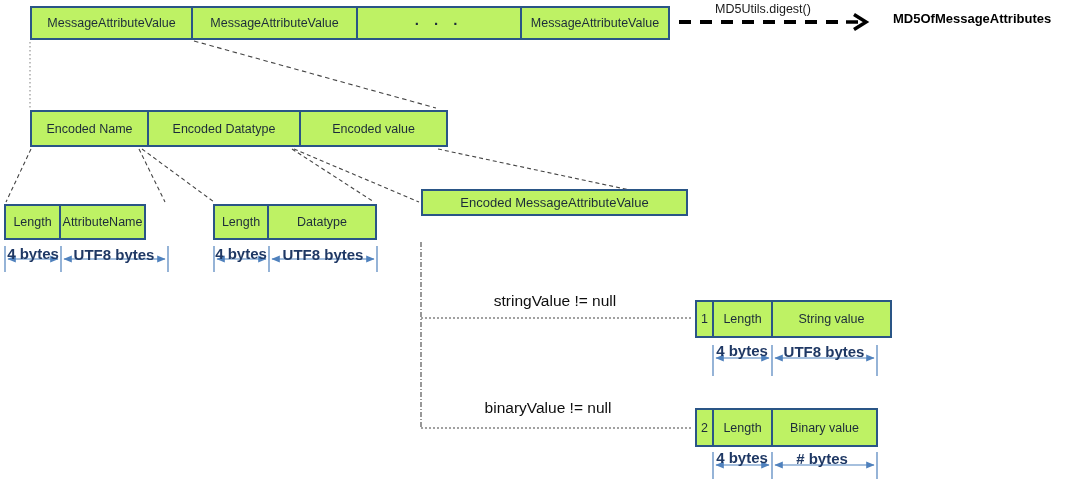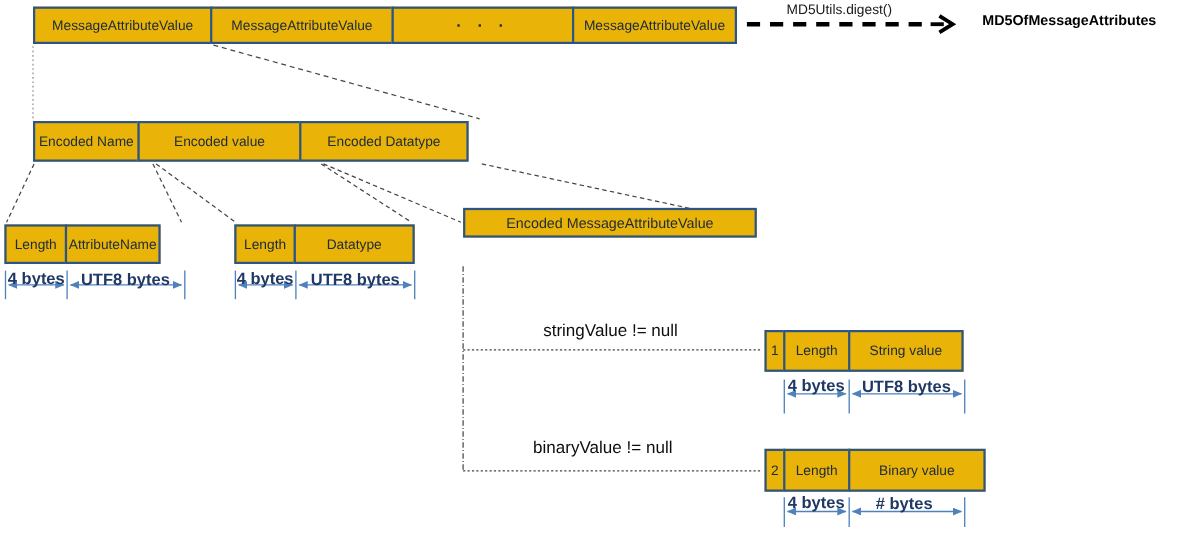--- a/index.html
+++ b/index.html
@@ -3,21 +3,21 @@
 <meta charset="utf-8">
 <style>
   html,body{margin:0;padding:0;background:#fff;}
   .canvas{position:relative;width:1073px;height:485px;background:#fff;
     font-family:"Liberation Sans",sans-serif;overflow:hidden;}
   .overlay{position:absolute;left:0;top:0;pointer-events:none;}
   .connectors{stroke:var(--connector,#444);stroke-width:1.1;fill:none;}
   .measures{stroke:var(--measure-line,#4f81bd);stroke-width:1.2;fill:none;}
   .mdarrow{stroke:var(--md5-text,#000);fill:none;}
   .boxrow{position:absolute;display:flex;}
-  .cell{box-sizing:border-box;border:2px solid var(--box-border,#2a5586);background:#eab308;
+  .cell{box-sizing:border-box;border:2px solid var(--box-border,#2a5586);background:#bef264;
     display:flex;align-items:center;justify-content:center;
     font-size:12.5px;color:var(--box-text,#1c2b3a);white-space:nowrap;}
   .cell + .cell{margin-left:-2px;}
   .cell.big{font-size:13px;}
   .cell.dots{font-size:15px;font-weight:bold;letter-spacing:5px;}
   .mlabel{position:absolute;transform:translateX(-50%);font-size:15px;font-weight:bold;
     color:var(--measure-text,#1f3864);white-space:nowrap;}
   .cond{position:absolute;transform:translateX(-50%);font-size:15.5px;color:#0e0e0e;white-space:nowrap;}
   .md5fn{position:absolute;left:763px;top:2px;transform:translateX(-50%);
     font-size:12.5px;color:#1a1a1a;white-space:nowrap;}
@@ -84,23 +84,23 @@
     <div class="cell" style="width:163px">MessageAttributeValue</div>
     <div class="cell" style="width:167px">MessageAttributeValue</div>
     <div class="cell dots" style="width:166px">· · ·</div>
     <div class="cell" style="width:150px">MessageAttributeValue</div>
   </div>
 
   <div class="md5fn">MD5Utils.digest()</div>
   <div class="md5res">MD5OfMessageAttributes</div>
 
   <div class="boxrow" style="left:30px;top:110px;height:37px">
-    <div class="cell" style="width:97px">Encoded Name</div>
+    <div class="cell" style="width:119px">Encoded Name</div>
+    <div class="cell" style="width:154px">Encoded Datatype</div>
     <div class="cell" style="width:149px">Encoded value</div>
-    <div class="cell" style="width:154px">Encoded Datatype</div>
   </div>
 
   <div class="boxrow" style="left:4px;top:204px;height:36px">
     <div class="cell" style="width:57px">Length</div>
     <div class="cell" style="width:87px">AttributeName</div>
   </div>
   <div class="mlabel" style="left:33px;top:245px">4 bytes</div>
   <div class="mlabel" style="left:114px;top:246px">UTF8 bytes</div>
 
   <div class="boxrow" style="left:213px;top:204px;height:36px">
@@ -111,27 +111,27 @@
   <div class="mlabel" style="left:323px;top:246px">UTF8 bytes</div>
 
   <div class="boxrow" style="left:421px;top:189px;height:27px">
     <div class="cell big" style="width:267px">Encoded MessageAttributeValue</div>
   </div>
 
   <div class="cond" style="left:555px;top:292px">stringValue != null</div>
   <div class="boxrow" style="left:695px;top:300px;height:38px">
     <div class="cell" style="width:19px">1</div>
     <div class="cell" style="width:61px">Length</div>
-    <div class="cell" style="width:105px">String value</div>
+    <div class="cell" style="width:121px">String value</div>
   </div>
   <div class="mlabel" style="left:742px;top:342px">4 bytes</div>
   <div class="mlabel" style="left:824px;top:343px">UTF8 bytes</div>
 
   <div class="cond" style="left:548px;top:399px">binaryValue != null</div>
   <div class="boxrow" style="left:695px;top:408px;height:39px">
     <div class="cell" style="width:19px">2</div>
     <div class="cell" style="width:61px">Length</div>
-    <div class="cell" style="width:125px">Binary value</div>
+    <div class="cell" style="width:107px">Binary value</div>
   </div>
   <div class="mlabel" style="left:742px;top:449px">4 bytes</div>
   <div class="mlabel" style="left:822px;top:450px"># bytes</div>
 
 </div>
 
 </body></html>

